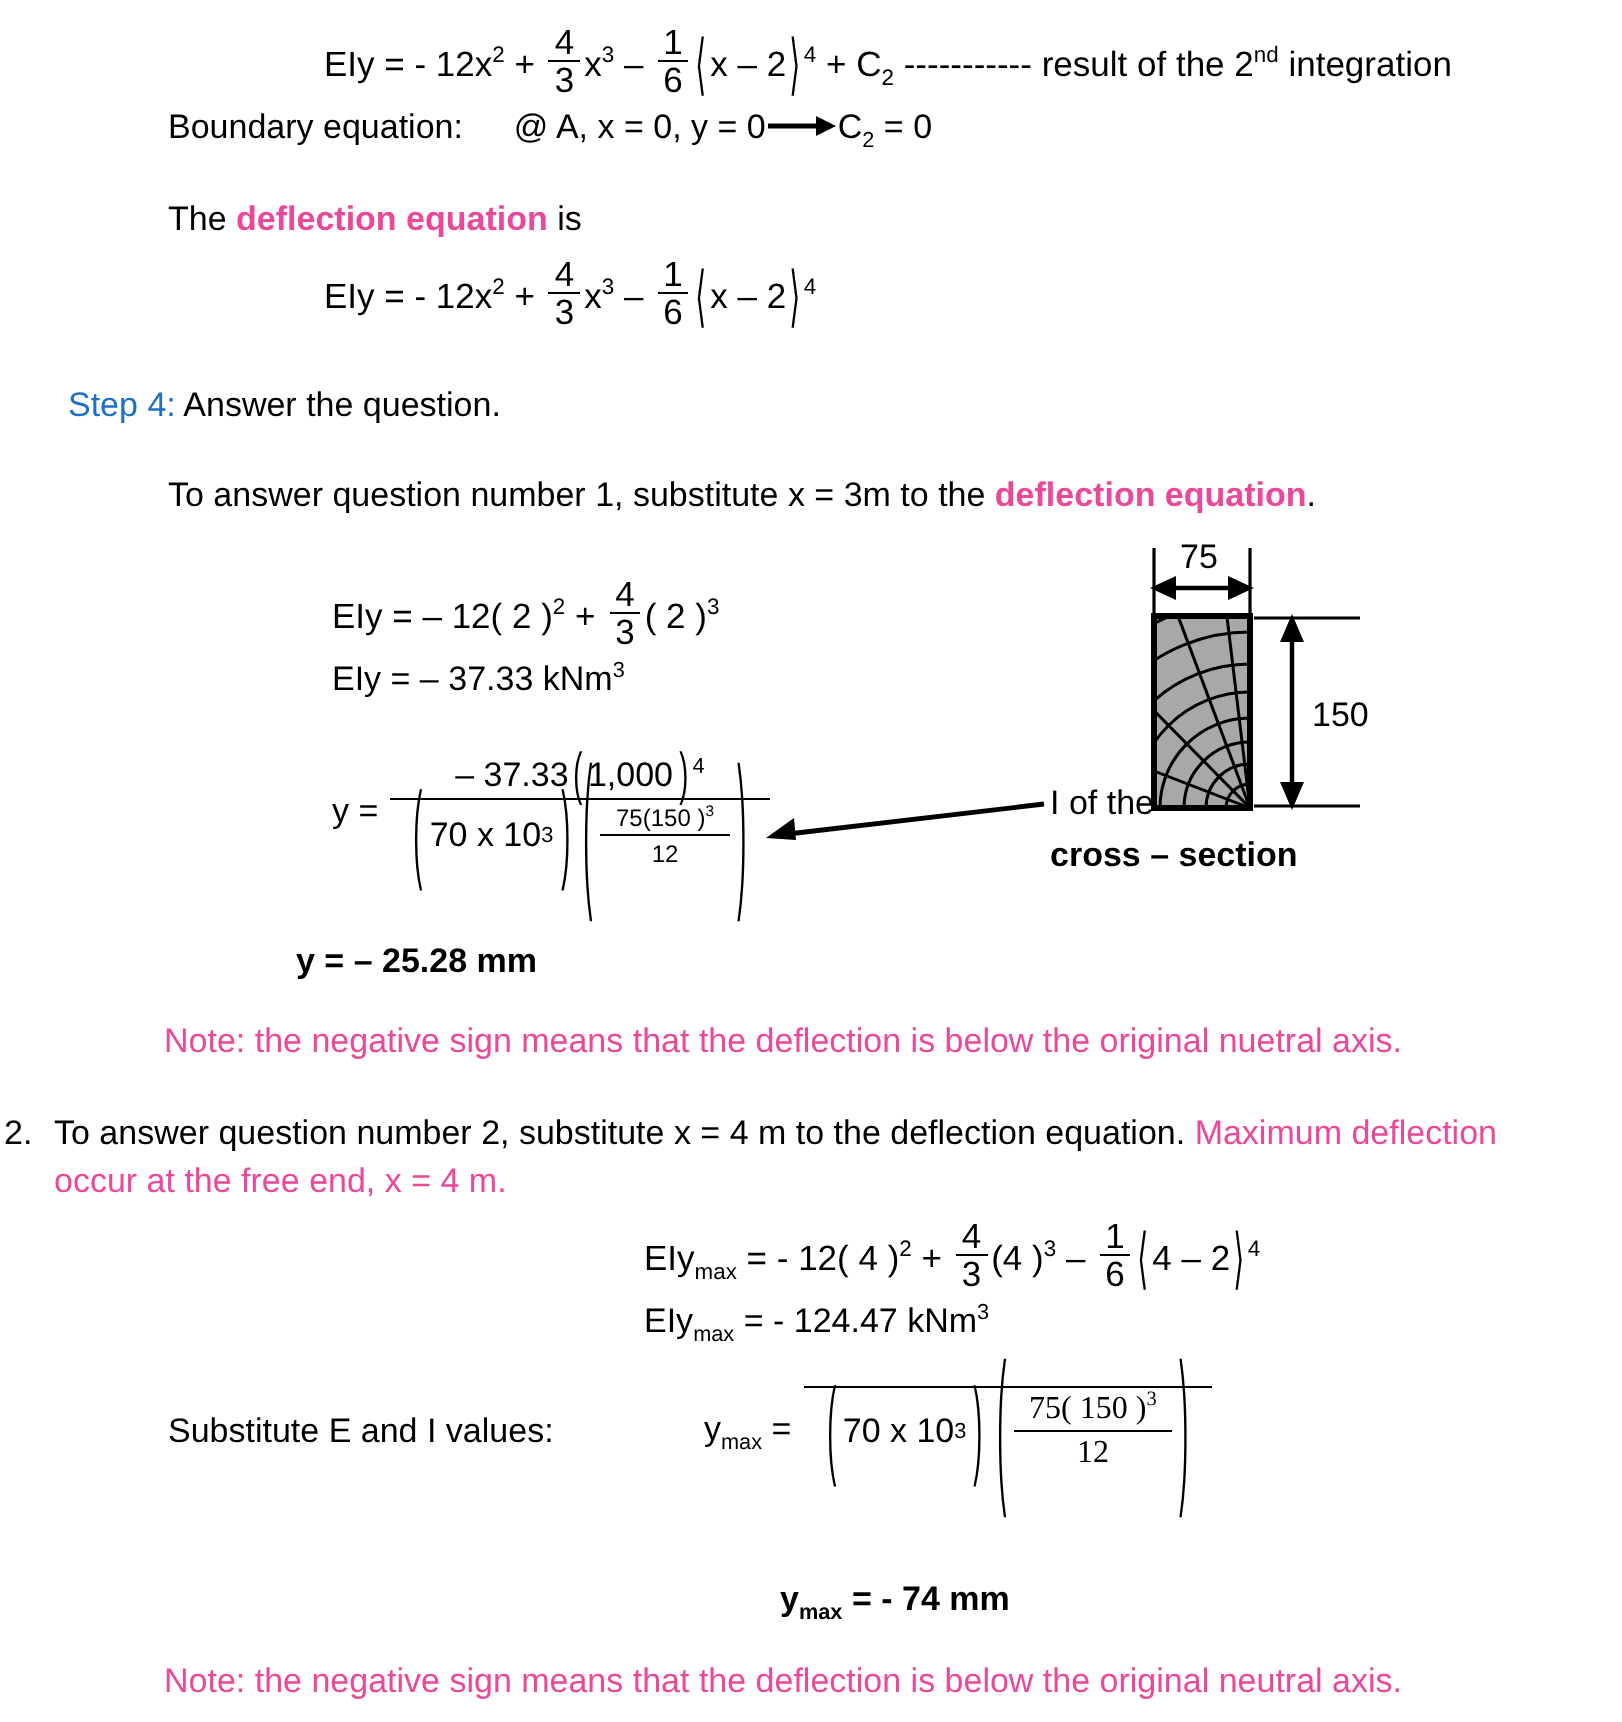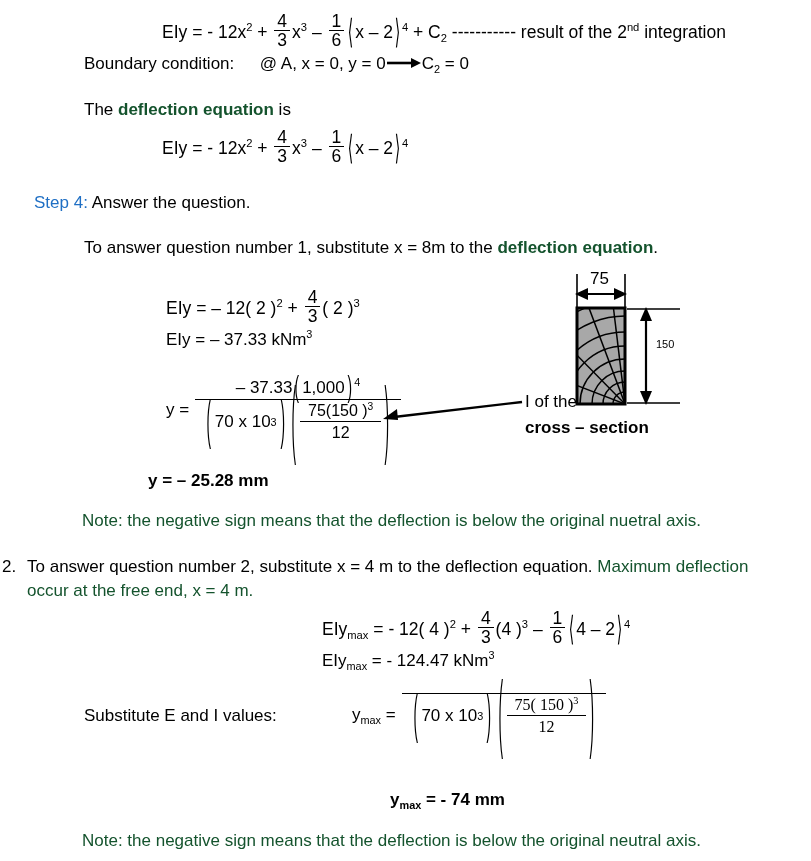--- a/index.html
+++ b/index.html
@@ -7,21 +7,21 @@
     width:811px;height:861px;
     background:#ffffff;
     font-family:"Liberation Sans", sans-serif;
     color:#000000;
     position:relative;
     overflow:hidden;
     -webkit-font-smoothing:antialiased;
   }
   .abs{position:absolute;white-space:nowrap;}
   .t{font-size:17px;line-height:1.15;}
-  .red{color:#14532d;}
+  .red{color:#ec4899;}
   .blue{color:#1f6fc4;}
   .bold{font-weight:bold;}
 
   
   .math{font-size:17.5px;display:inline-block;vertical-align:middle;}
   .frac{
     display:inline-block;
     vertical-align:-0.48em;
     text-align:center;
     margin:0 2px;
@@ -81,21 +81,21 @@
       <span class="num">1</span>
       <span class="den">6</span>
     </span><span class="ang">⟨</span><span>x – 2</span><span class="ang">⟩</span><sup class="sm">4</sup>
     <span>+ C</span><sub class="sm">2</sub>
     <span class="dash">-----------</span>
     <span>result of the 2</span><sup class="sm">nd</sup><span> integration</span>
   </span>
 </div>
 
 <div class="abs t" style="left:84px;top:54px;">
-  <span>Boundary condition:</span>
+  <span>Boundary equation:</span>
   <span style="display:inline-block;width:16px;"></span>
   <span>@ A, x = 0, y = 0</span><svg width="34" height="14" style="vertical-align:-1px;margin:0 1px;">
       <line x1="0" y1="7" x2="26" y2="7" stroke="#000" stroke-width="2.6"></line>
       <polygon points="34,7 24,2 24,12" fill="#000"></polygon>
     </svg><span>C</span><sub class="sm">2</sub><span> = 0</span>
 </div>
 
 <div class="abs t" style="left:84px;top:100px;">
   <span>The </span><span class="red bold">deflection equation</span><span> is</span>
 </div>
@@ -114,21 +114,21 @@
       <span class="den">6</span>
     </span><span class="ang">⟨</span><span>x – 2</span><span class="ang">⟩</span><sup class="sm">4</sup>
   </span>
 </div>
 
 <div class="abs t" style="left:34px;top:193px;">
   <span class="blue">Step 4:</span><span> Answer the question.</span>
 </div>
 
 <div class="abs t" style="left:84px;top:238px;">
-  <span>To answer question number 1, substitute x = 8m to the </span><span class="red bold">deflection equation</span><span>.</span>
+  <span>To answer question number 1, substitute x = 3m to the </span><span class="red bold">deflection equation</span><span>.</span>
 </div>
 
 <div class="abs t" style="left:166px;top:288px;">
   <span class="math">
     <span>EIy = – 12( 2 )</span><sup class="sm">2</sup>
     <span>+</span>
     <span class="frac">
       <span class="num">4</span>
       <span class="den">3</span>
     </span><span>( 2 )</span><sup class="sm">3</sup>
@@ -144,21 +144,21 @@
   <span class="bigfrac">
     <span class="num">
       <span>– 37.33</span><span class="paren-big" style="transform:scaleY(1.7) scaleX(0.8);">(</span><span>1,000</span><span class="paren-big" style="transform:scaleY(1.7) scaleX(0.8);">)</span><sup class="sm">4</sup>
     </span>
     <span class="den" style="display:flex;align-items:center;justify-content:center;">
       <span class="paren-huge" style="transform:scaleY(3.2) scaleX(0.8);">(</span>
         <span>70 x 10</span>
         <sup class="sm">3</sup>
         <span class="paren-huge" style="transform:scaleY(3.2) scaleX(0.8);">)</span>
       <span class="paren-huge" style="transform:scaleY(5) scaleX(0.8);">(</span>
-      <span class="bigfrac" style="font-size:16px;">
+      <span class="bigfrac" style="font-size:12px;">
         <span class="num"><span>75</span><span>(150 )</span><sup class="sm">3</sup></span>
         <span class="den">12</span>
       </span>
       <span class="paren-huge" style="transform:scaleY(5) scaleX(0.8);">)</span>
     </span>
   </span>
 </div>
 
 <svg class="abs" style="left:382px;top:398px;" width="142" height="26">
   <line x1="140" y1="4" x2="12" y2="19" stroke="#000" stroke-width="2.4"></line>
@@ -207,21 +207,21 @@
     </g>
 
     <line x1="107" y1="37" x2="160" y2="37" stroke="#000" stroke-width="1.6"></line>
     <line x1="107" y1="131" x2="160" y2="131" stroke="#000" stroke-width="1.6"></line>
 
     <line x1="126" y1="44" x2="126" y2="124" stroke="#000" stroke-width="2.2"></line>
     <polygon points="126,35 120,49 132,49" fill="#000"></polygon>
     <polygon points="126,133 120,119 132,119" fill="#000"></polygon>
   </svg>
   <div class="abs t" style="left:70px;top:-3px;font-size:17px;">75</div>
-  <div class="abs t" style="left:136px;top:66px;font-size:11px;">150</div>
+  <div class="abs t" style="left:136px;top:76px;font-size:17px;">150</div>
 </div>
 
 <div class="abs t red" style="left:82px;top:511px;">Note: the negative sign means that the deflection is below the original nuetral axis.</div>
 
 <div class="abs t" style="left:2px;top:557px;">2.</div>
 <div class="abs t" style="left:27px;top:557px;">
   <span>To answer question number 2, substitute x = 4 m to the deflection equation.</span><span class="red"> Maximum deflection</span>
 </div>
 <div class="abs t red" style="left:27px;top:581px;">occur at the free end, x = 4 m.</div>
 

